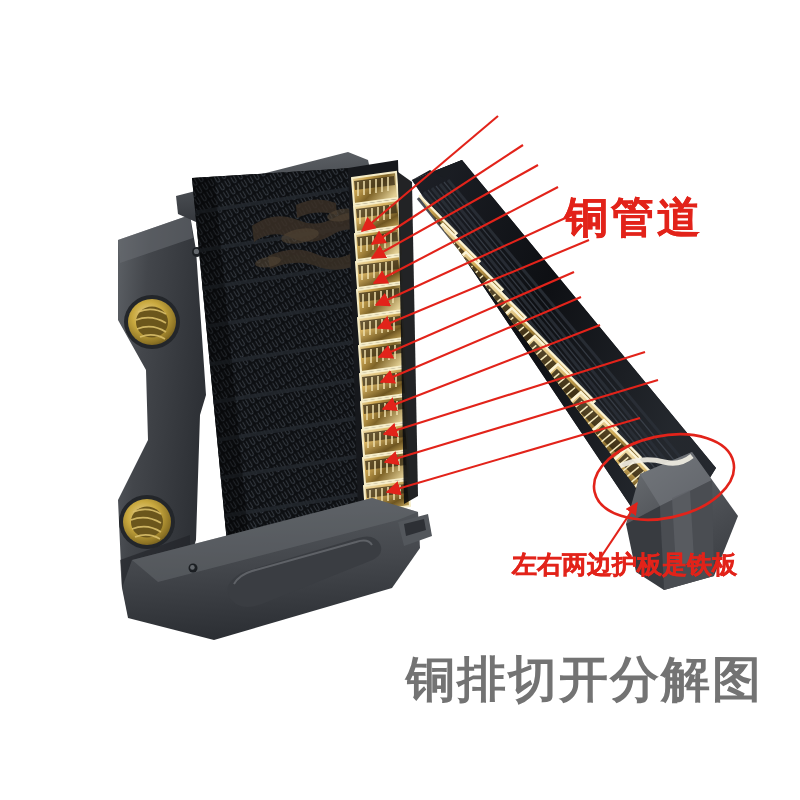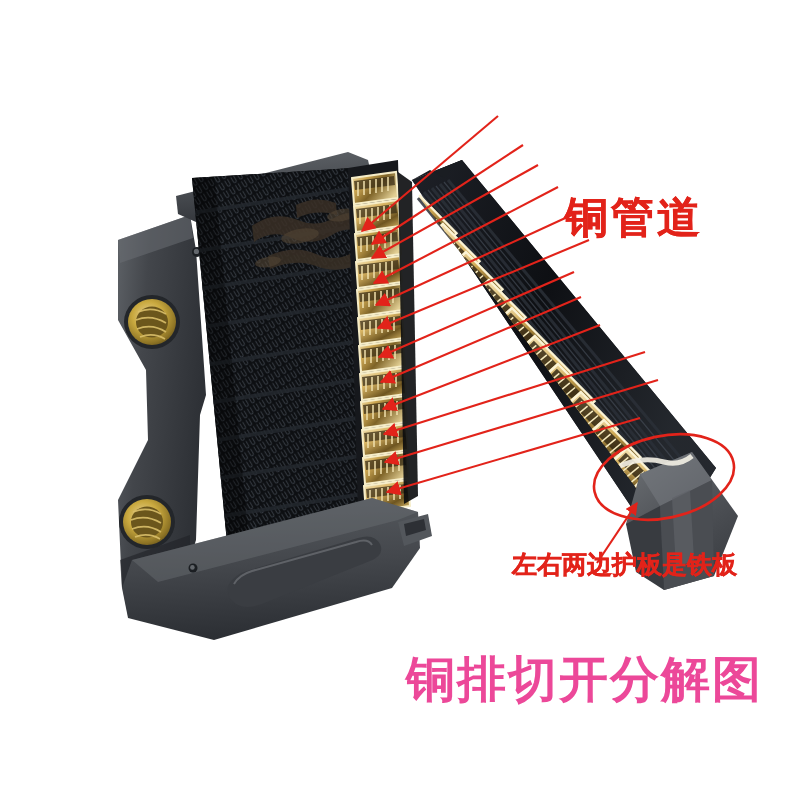--- a/index.html
+++ b/index.html
@@ -31,21 +31,21 @@
   }
   #label-iron-plate{
     left:512px;top:552px;
     font-size:25px;
     letter-spacing:0px;
   }
   #caption-main{
     position:absolute;
     left:406px;top:655px;
     font-size:49px;
-    color:#ec4899;
+    color:#737373;
     font-weight:700;
     letter-spacing:2px;
     white-space:nowrap;
     line-height:1;
   }
 </style>
 </head>
 <body>
 
 <div id="stage">

